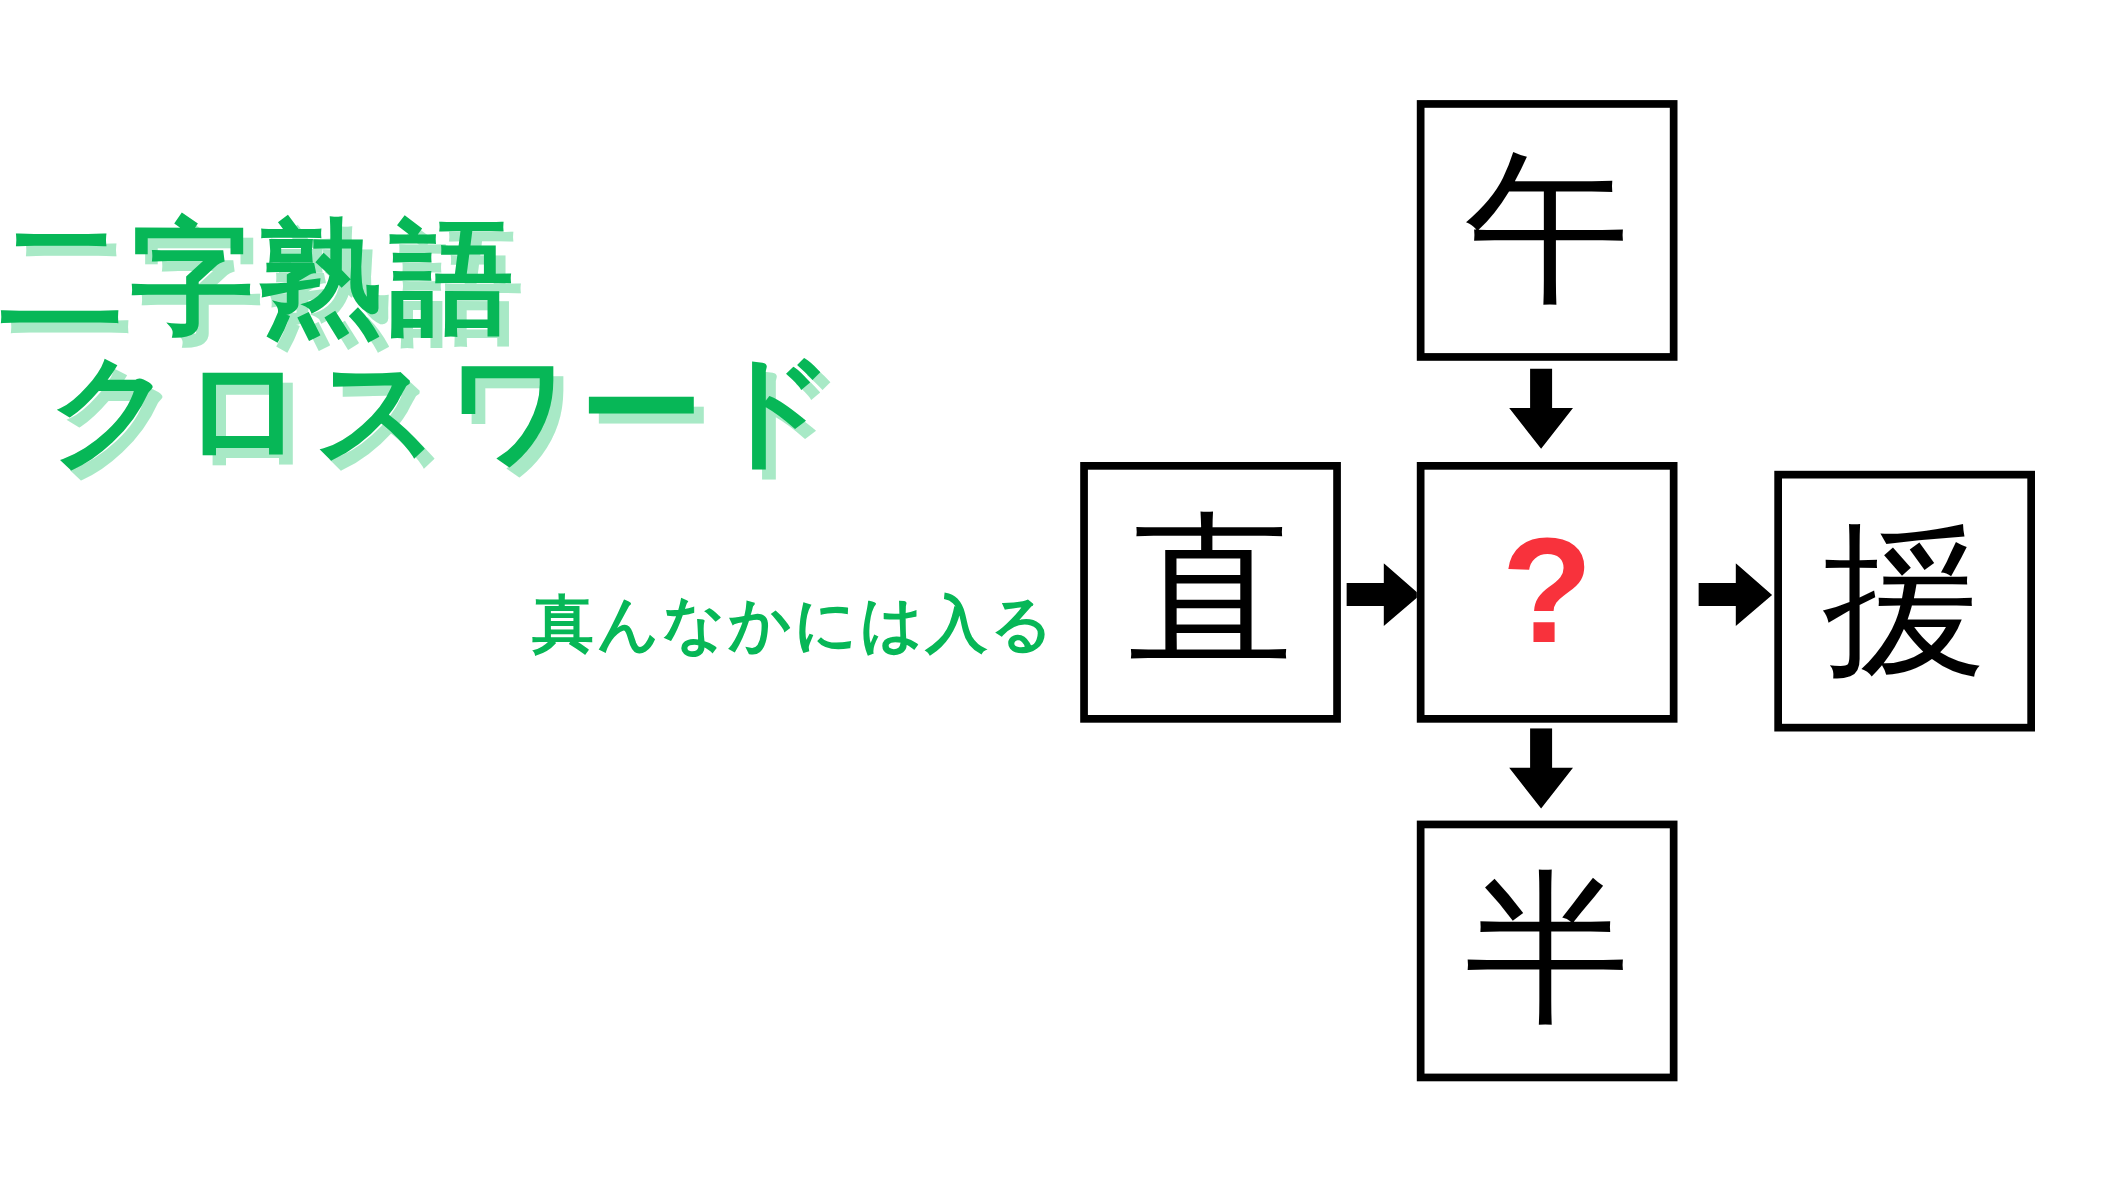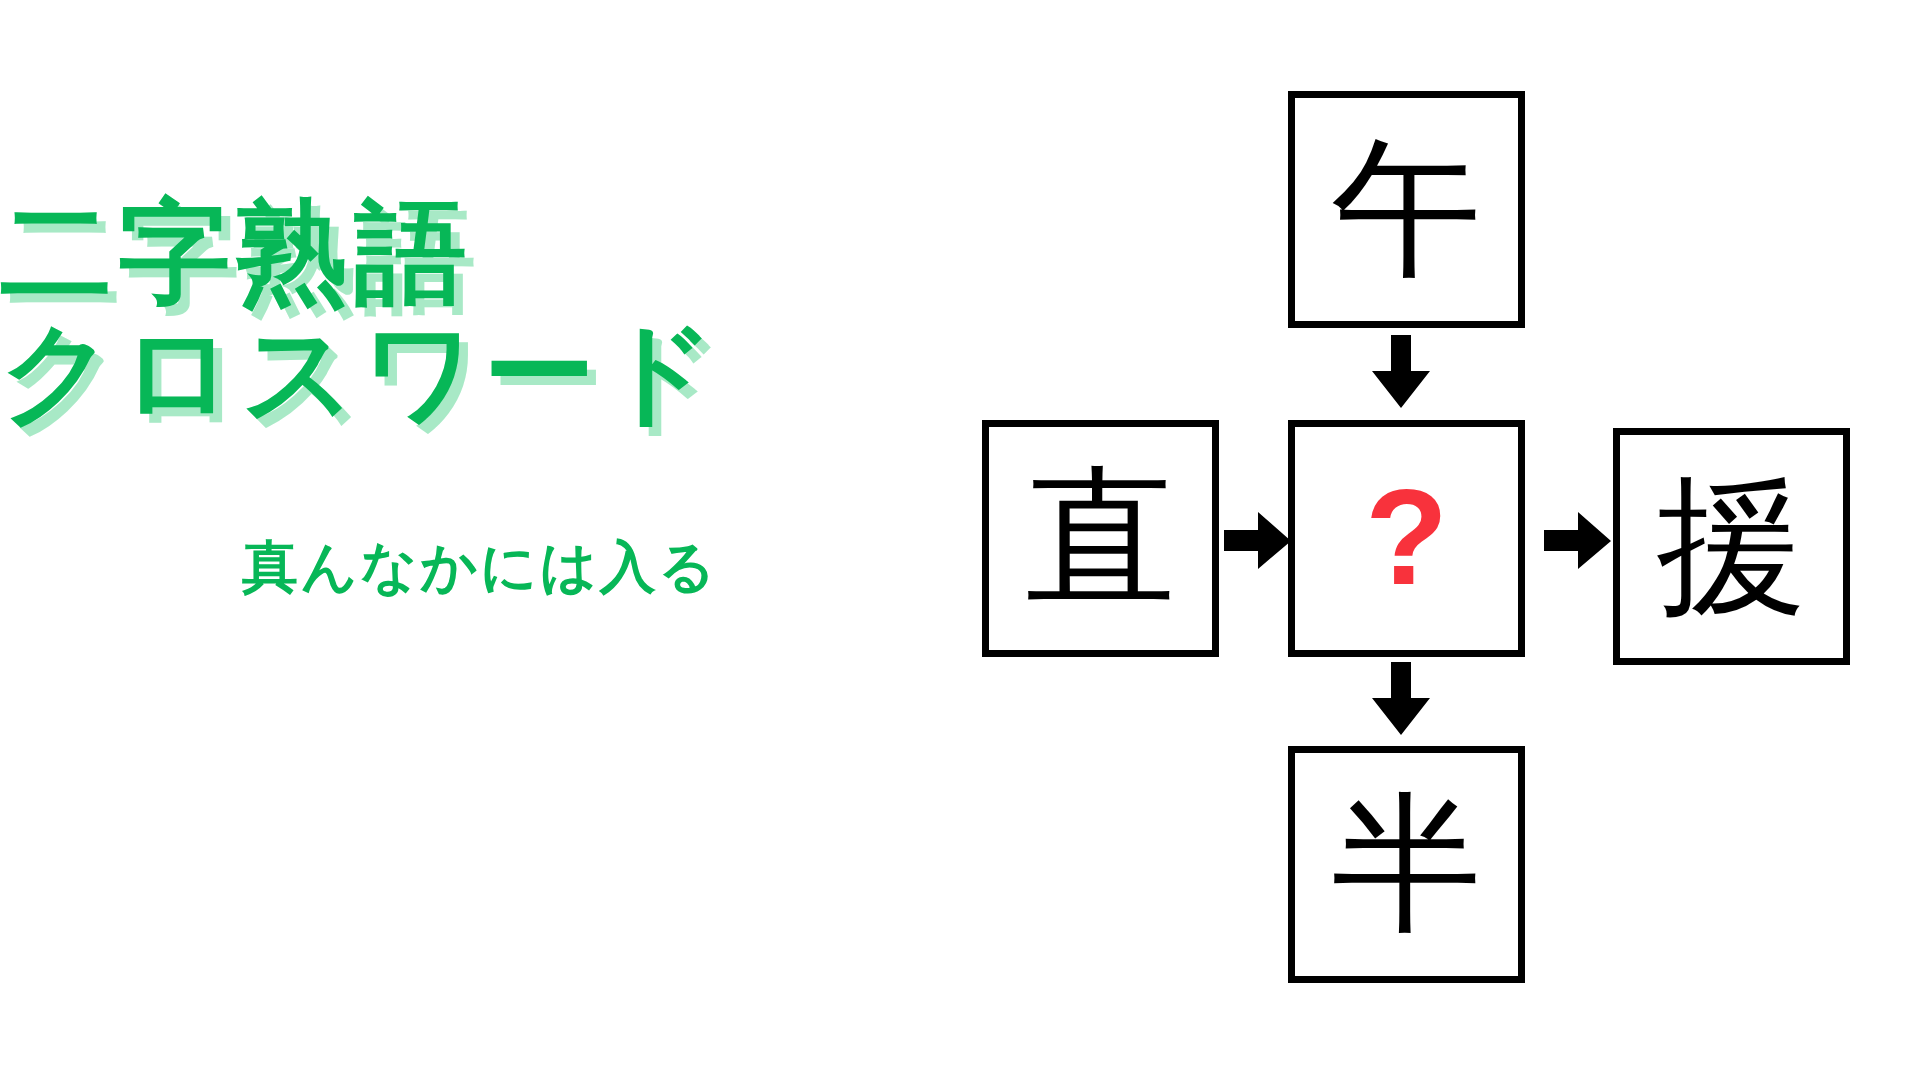--- a/index.html
+++ b/index.html
@@ -33,28 +33,28 @@
 
   .title-line {
     font-weight: 700;
     color: #07b757;
     line-height: 1.02;
     letter-spacing: 0.055em;
     white-space: nowrap;
     text-shadow: 9px 9px 0 #a8e9c6;
   }
   .title-line-1 { font-size: 112px; }
-  .title-line-2 { font-size: 112px; margin-top: 6px; }
+  .title-line-2 { font-size: 112px; margin-top: 6px; padding-left: 44px; }
 
   #subtitle-block {
     position: absolute;
     left: 0px;
     top: 534px;
     width: 960px;
-    text-align: center;
+    text-align: right;
   }
   .subtitle-line {
     font-weight: 700;
     color: #07b757;
     font-size: 56px;
     line-height: 1.17;
     letter-spacing: 0.045em;
     white-space: nowrap;
   }
 

